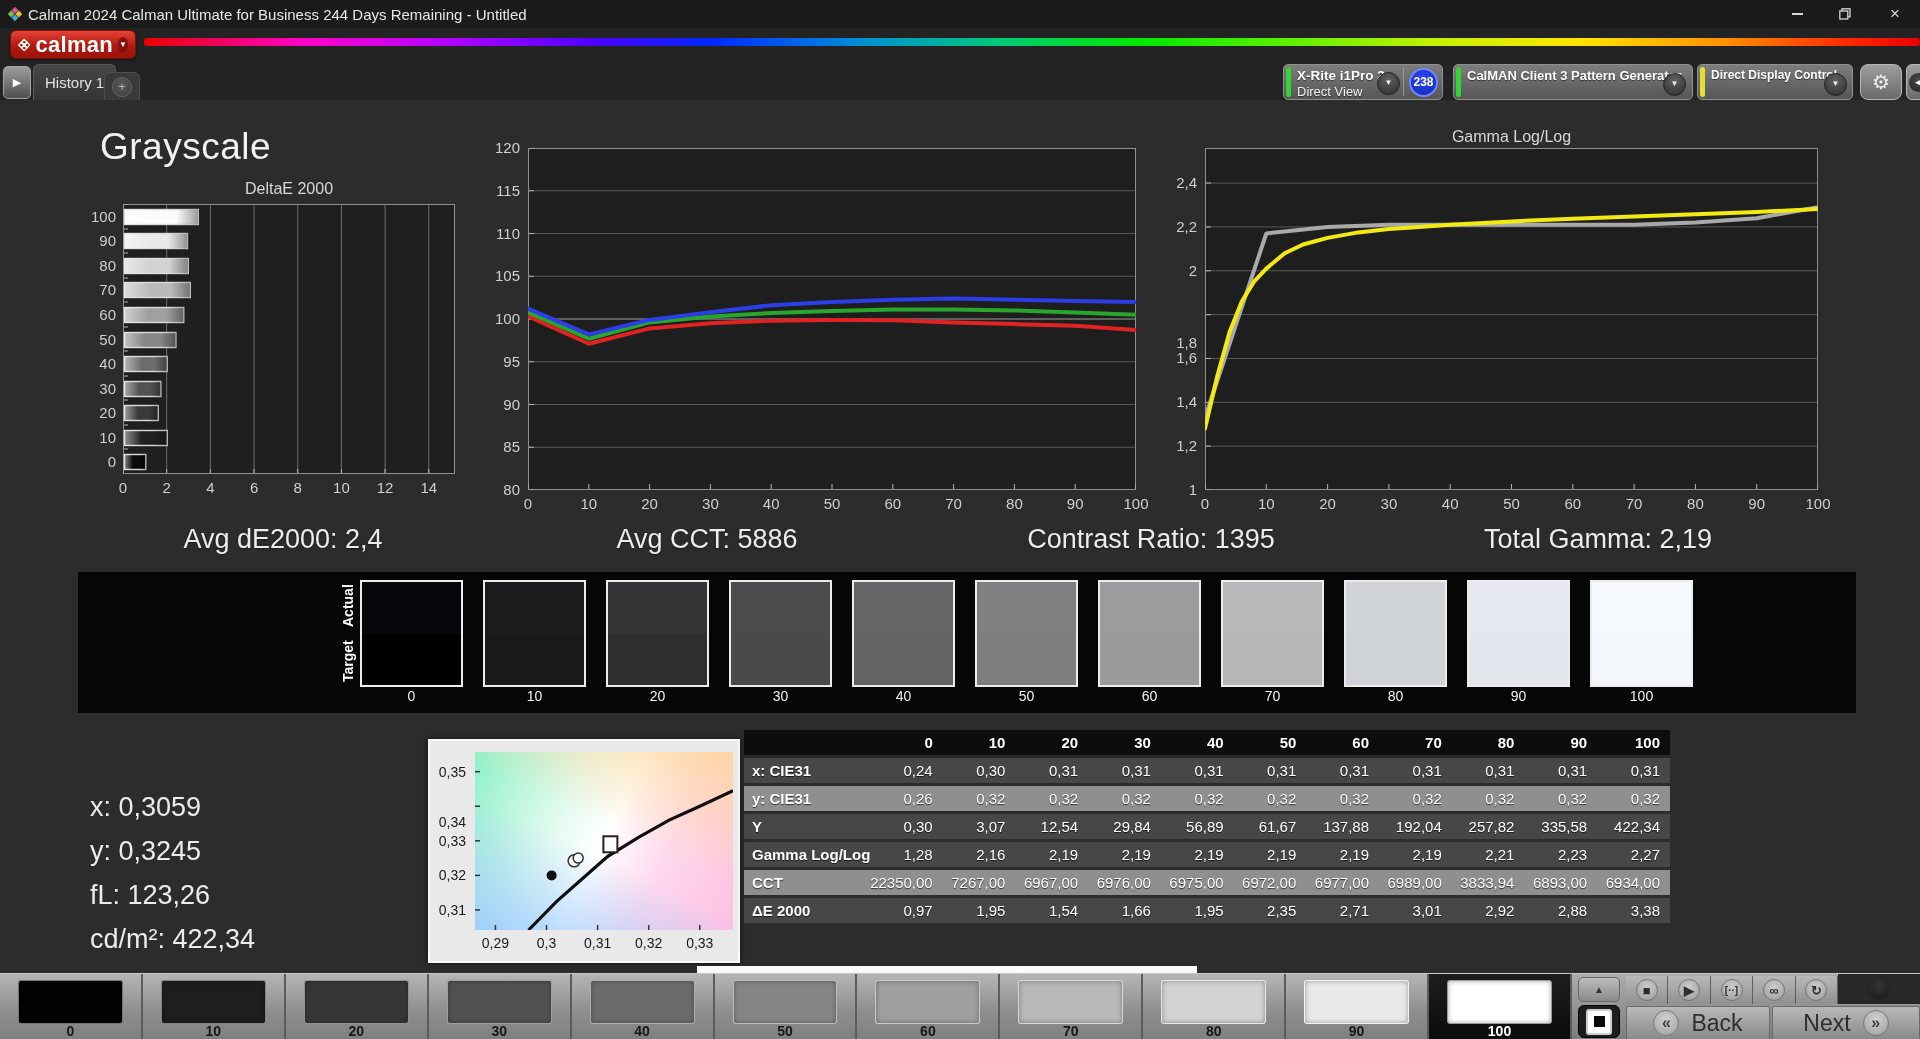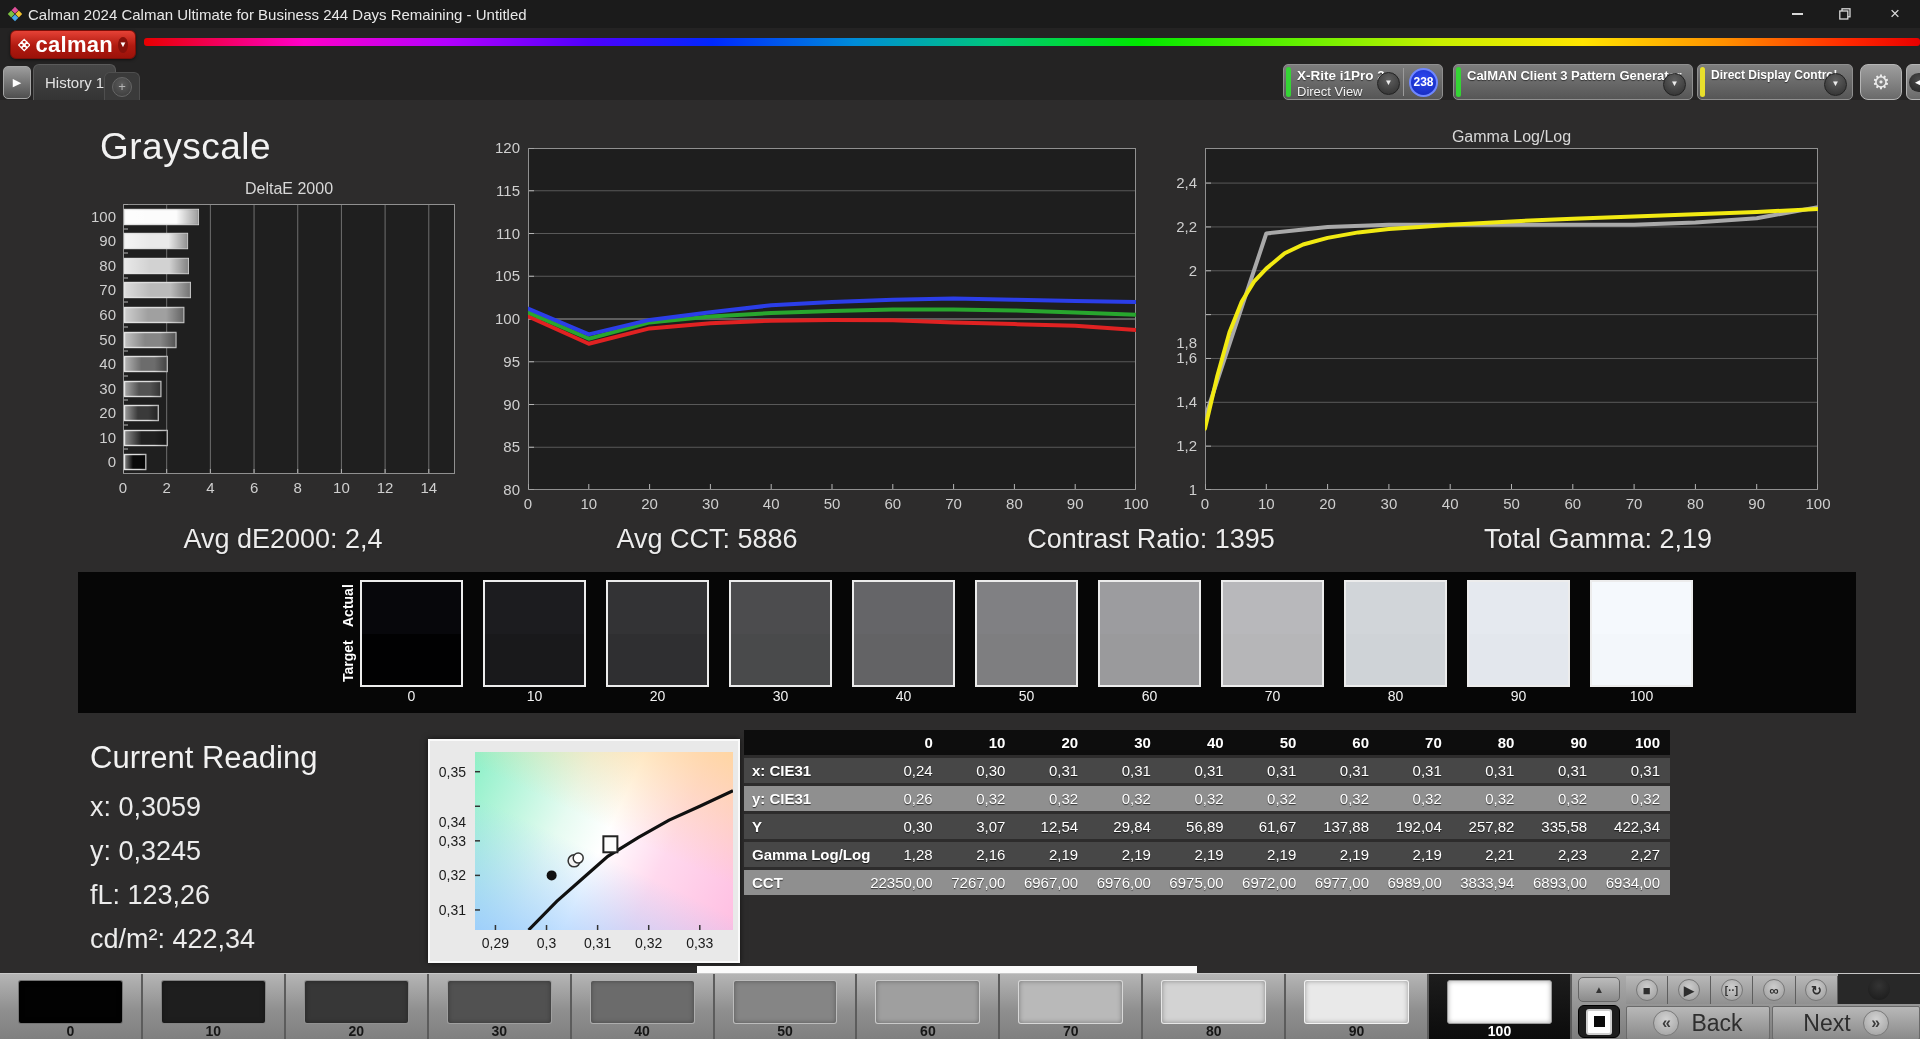--- a/index.html
+++ b/index.html
@@ -482,21 +482,20 @@
         </div>
         <span class="gsw-lbl" style="left: 1389px;">90</span>
         <div class="gsw" style="left: 1512px;">
           <div class="half" style="background: rgb(245, 249, 253);"></div>
           <div class="half" style="background: rgb(243, 247, 251);"></div>
         </div>
         <span class="gsw-lbl" style="left: 1512px;">100</span>
       </div>
   </div>
 
-  <div class="abs" id="cr-title">Current Reading</div>
   <div class="cr-line" id="cr-0"><span>x:</span> <span>0,3059</span></div>
   <div class="cr-line" id="cr-1"><span>y:</span> <span>0,3245</span></div>
   <div class="cr-line" id="cr-2"><span>fL:</span> <span>123,26</span></div>
   <div class="cr-line" id="cr-3"><span>cd/m²:</span> <span>422,34</span></div>
 
   <div class="abs" id="cie-box">
     <div id="cie-plot"></div>
     <svg id="cie-svg" width="258" height="178">
         <polyline points="53.6,178.0 81.7,149.3 107.3,126.8 132.8,104.4 163.5,85.4 194.1,68.1 224.8,54.3 258.0,38.7" fill="none" stroke="#101010" stroke-width="3.2"></polyline>
         <line x1="0" y1="19.700970873786545" x2="5" y2="19.700970873786545" stroke="#333" stroke-width="1.5"></line>
@@ -612,20 +611,34 @@
             <td>6967,00</td>
             <td>6976,00</td>
             <td>6975,00</td>
             <td>6972,00</td>
             <td>6977,00</td>
             <td>6989,00</td>
             <td>3833,94</td>
             <td>6893,00</td>
             <td>6934,00</td>
           </tr>
+          <tr class="dark">
+            <td class="lblcol rowlbl">ΔE 2000</td>
+            <td>0,97</td>
+            <td>1,95</td>
+            <td>1,54</td>
+            <td>1,66</td>
+            <td>1,95</td>
+            <td>2,35</td>
+            <td>2,71</td>
+            <td>3,01</td>
+            <td>2,92</td>
+            <td>2,88</td>
+            <td>3,38</td>
+          </tr>
         </tbody>
       </table>
     </div>
 
   <div class="abs" id="white-peek"></div>
   <div class="abs" id="footer">
     <div id="patterns">
         <div class="pat">
           <div class="sw" style="background: rgb(2, 2, 2);"></div>
           <div class="plbl">0</div>

